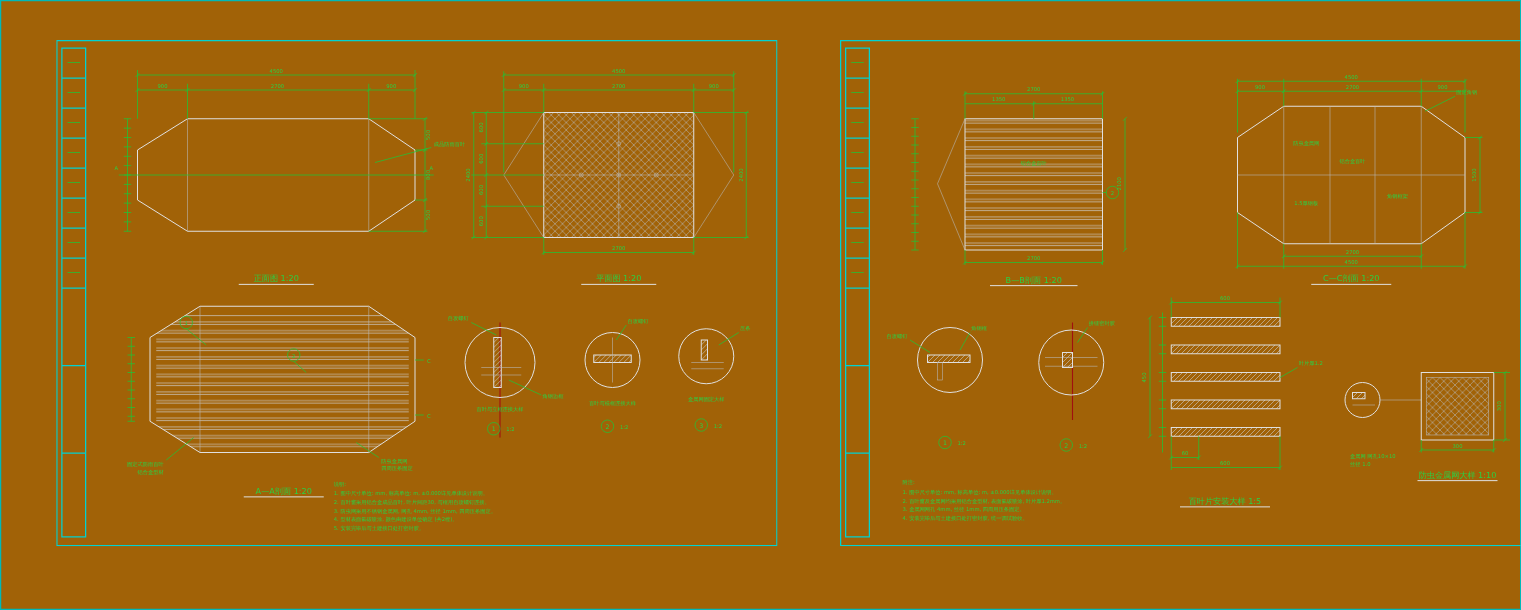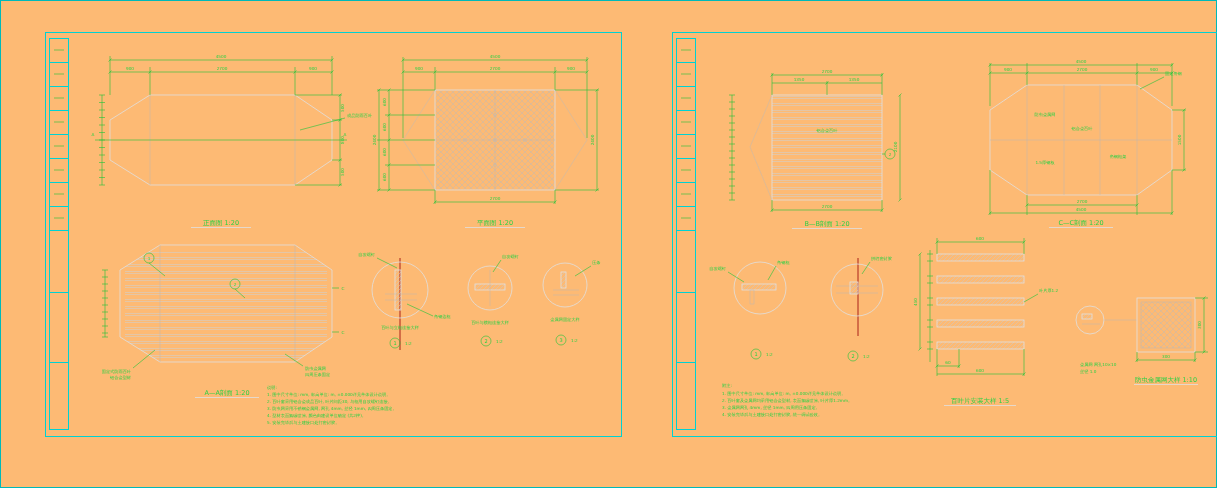--- a/index.html
+++ b/index.html
@@ -1,16 +1,16 @@
 <!DOCTYPE html>
 <html><head>
 <meta charset="utf-8">
 <style>
   html,body{margin:0;padding:0;background:#000;}
-  #stage{position:relative;width:1217px;height:488px;background:#fdba74;overflow:hidden;
+  #stage{position:relative;width:1217px;height:488px;background:#a16207;overflow:hidden;
          font-family:"DejaVu Sans",sans-serif;}
   #canvas-frame{position:absolute;left:0;top:0;width:1215px;height:486px;
                 border:1px solid #00b9b9;pointer-events:none;}
   .sheet{position:absolute;top:32px;}
   #left-sheet{left:45px;}
   #right-sheet{left:644px;padding-left:28px;}
   svg{display:block;}
   .frame{stroke:#00d2d2;stroke-width:1;fill:none;}
   .draw{stroke:#e0e0e0;stroke-width:0.8;fill:none;}
   .thin{stroke:#b9b9b9;stroke-width:0.45;fill:none;}

